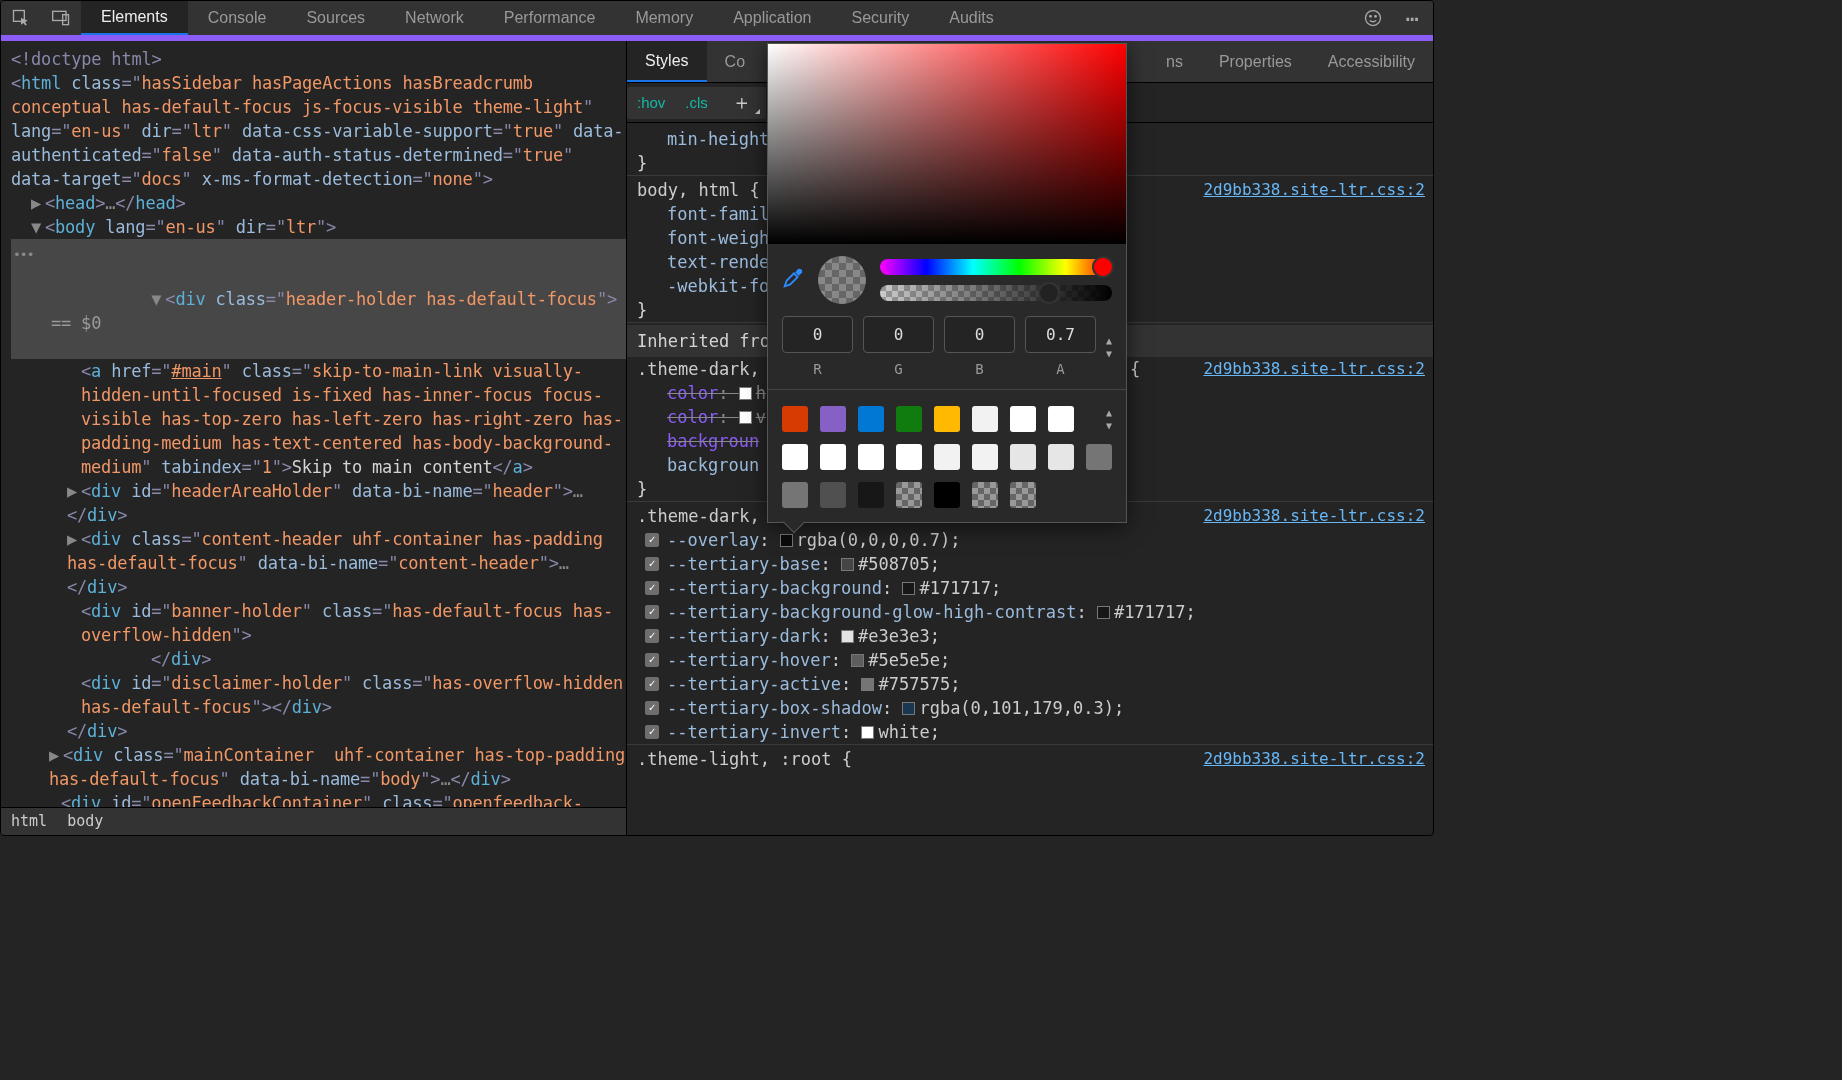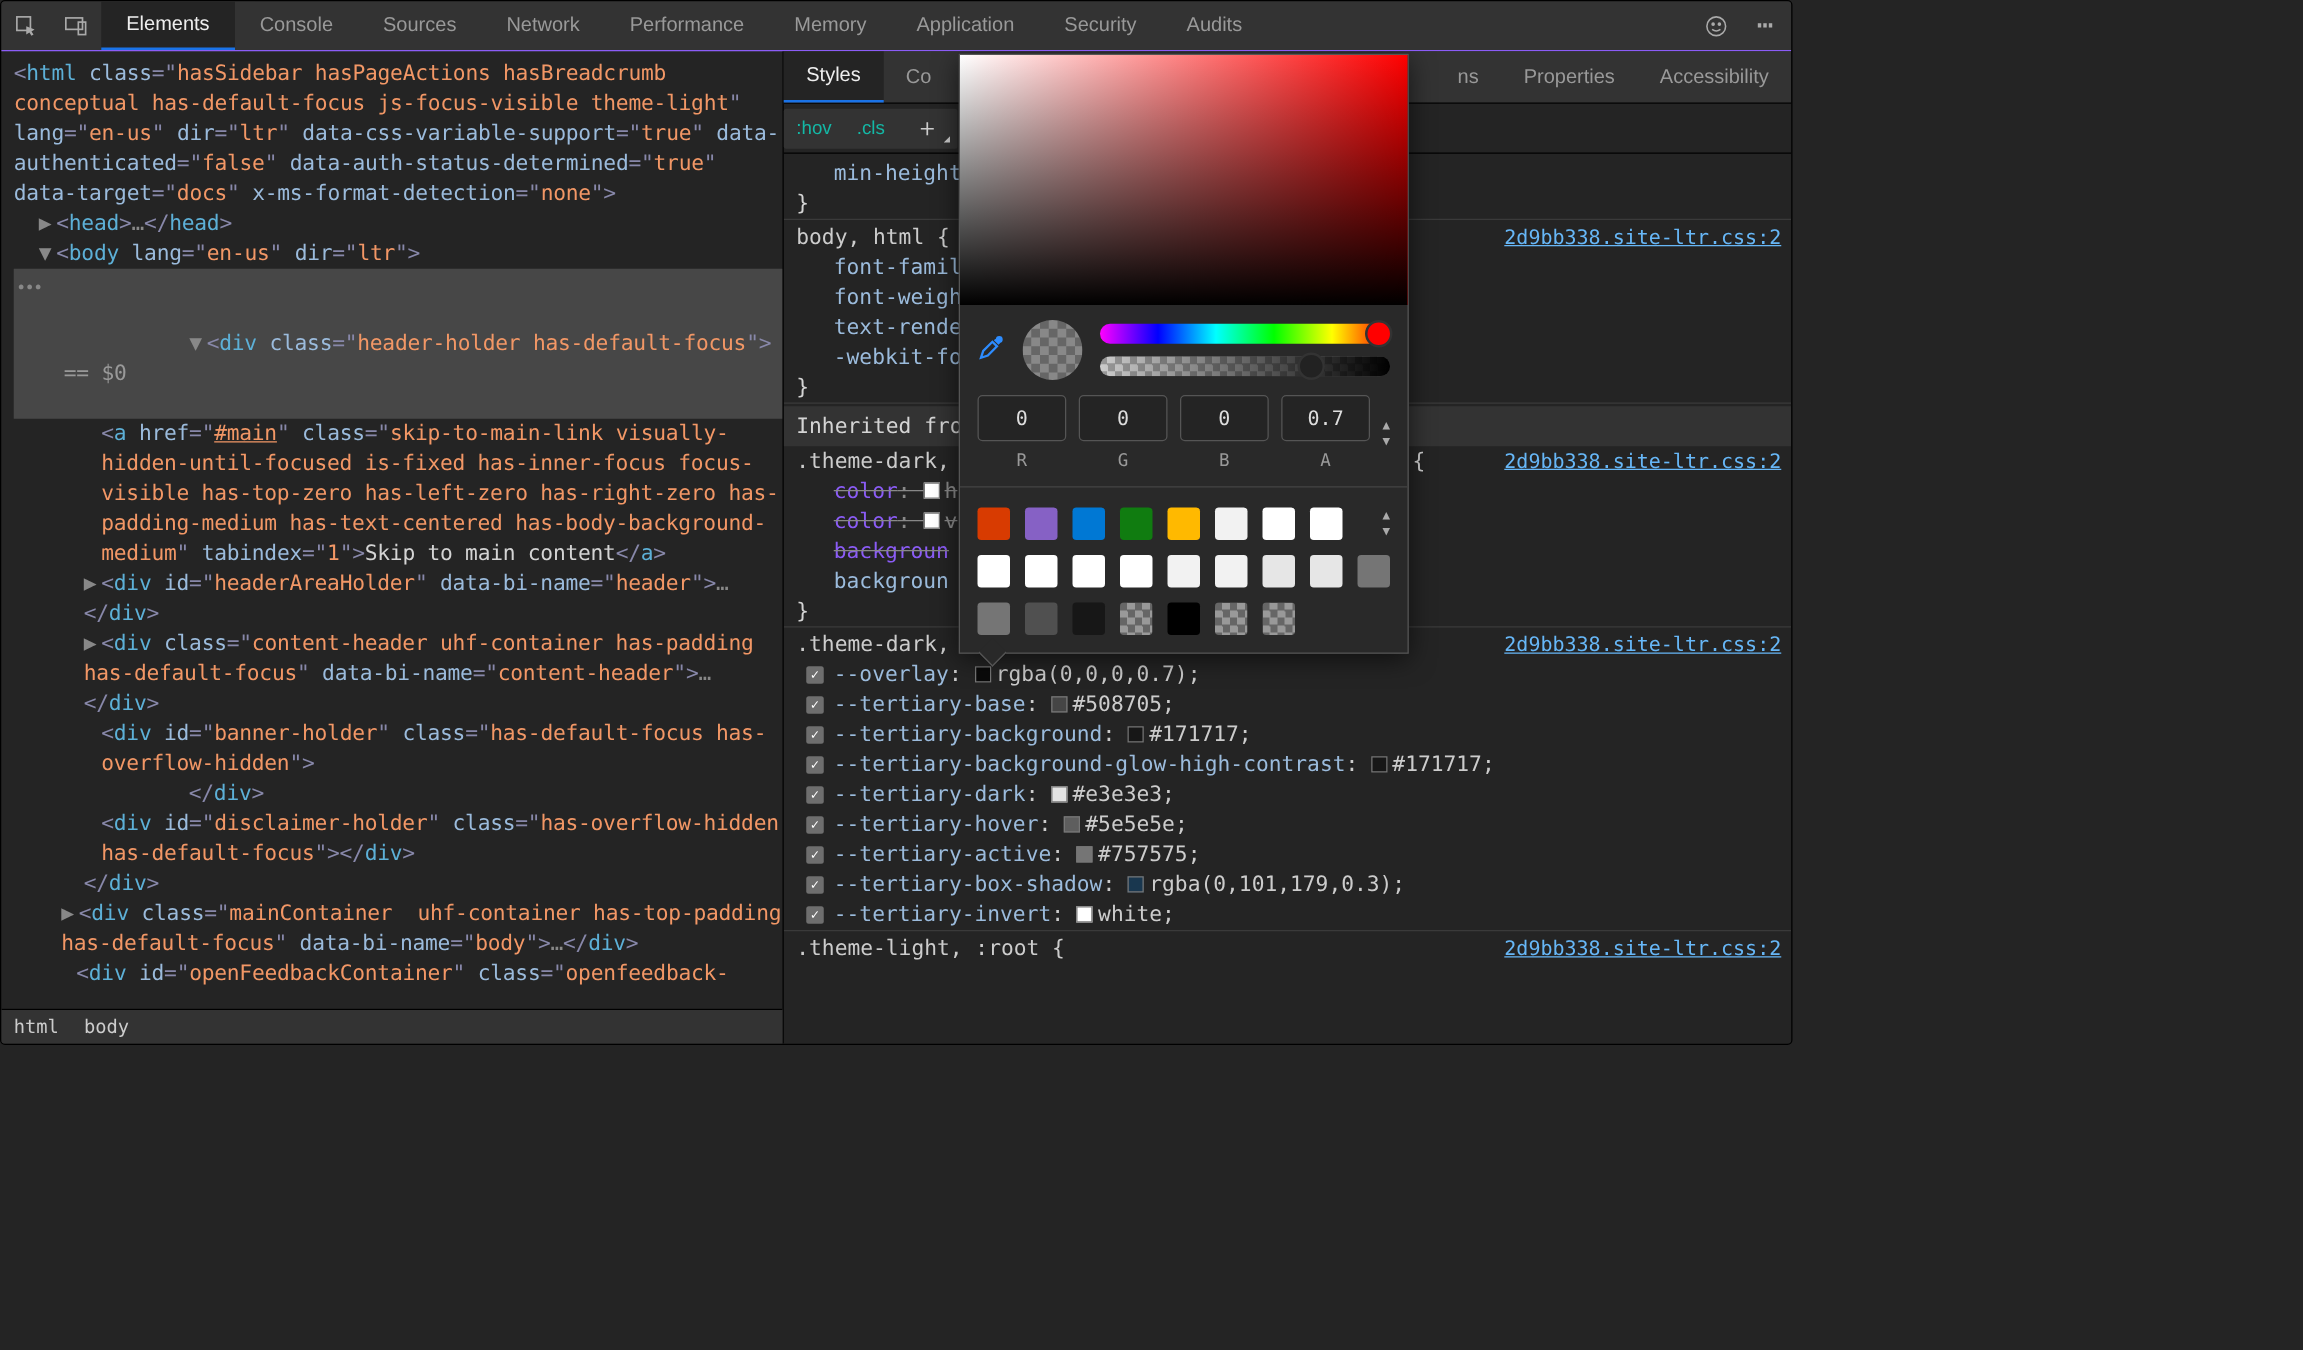--- a/index.html
+++ b/index.html
@@ -1,18 +1,18 @@
 <!DOCTYPE html>
 <html><head>
 <meta charset="utf-8">
 <style>
 * { margin: 0; padding: 0; box-sizing: border-box; font-family: Menlo, Consolas, monospace; }
 body { background: #242424; color: #d4d4d4; font-size: 15px; overflow: hidden; width: 1842px; height: 1080px; }
 .devtools { width: 1434px; height: 836px; background: #242424; border: 1px solid #000; border-radius: 4px; overflow: hidden; display: flex; flex-direction: column; }
-.top-tabs { display: flex; align-items: center; height: 40px; background: #333; border-bottom: 1px solid #8b5cf6; }
+.top-tabs { display: flex; align-items: center; height: 40px; background: #333; border-bottom: 6px solid #8b5cf6; }
 .top-tabs .icon-btn { width: 40px; display: flex; align-items: center; justify-content: center; color: #aaa; font-size: 18px; }
 .top-tabs .tab { padding: 0 20px; height: 100%; display: flex; align-items: center; color: #999; font-family: -apple-system, Helvetica, sans-serif; font-size: 16px; cursor: pointer; }
 .top-tabs .tab.active { background: #242424; color: #eee; border-bottom: 2px solid #1a73e8; }
 .top-tabs .spacer { flex: 1; }
 .main { flex: 1; display: flex; overflow: hidden; }
 .left { width: 626px; border-right: 1px solid #000; display: flex; flex-direction: column; }
 .dom { flex: 1; overflow: hidden; padding: 6px 0 6px 10px; font-size: 17px; line-height: 24px; letter-spacing: -0.2px; }
 .dom .tag { color: #5db0d7; }
 .dom .attr-name { color: #9bbbdc; }
 .dom .attr-val { color: #f29766; }
@@ -110,20 +110,21 @@
           <path d="M8 15 q4 3 8 0"></path>
         </svg>
     </div>
     <div class="icon-btn" style="font-size:22px;letter-spacing:2px;">⋯</div>
   </div>
 
   <div class="main">
 
     <div class="left">
       <div class="dom" style="position:relative;">
+        <div class="dom-line"><span class="punct">&lt;!doctype html&gt;</span></div>
         <div class="dom-line"><span class="punct">&lt;</span><span class="tag">html</span> <span class="attr-name">class</span><span class="punct">="</span><span class="attr-val">hasSidebar hasPageActions hasBreadcrumb conceptual has-default-focus js-focus-visible theme-light</span><span class="punct">"</span> <span class="attr-name">lang</span><span class="punct">="</span><span class="attr-val">en-us</span><span class="punct">"</span> <span class="attr-name">dir</span><span class="punct">="</span><span class="attr-val">ltr</span><span class="punct">"</span> <span class="attr-name">data-css-variable-support</span><span class="punct">="</span><span class="attr-val">true</span><span class="punct">"</span> <span class="attr-name">data-authenticated</span><span class="punct">="</span><span class="attr-val">false</span><span class="punct">"</span> <span class="attr-name">data-auth-status-determined</span><span class="punct">="</span><span class="attr-val">true</span><span class="punct">"</span> <span class="attr-name">data-target</span><span class="punct">="</span><span class="attr-val">docs</span><span class="punct">"</span> <span class="attr-name">x-ms-format-detection</span><span class="punct">="</span><span class="attr-val">none</span><span class="punct">"&gt;</span></div>
         <div class="dom-line" style="padding-left:20px;"><span class="twisty">▶</span><span class="punct">&lt;</span><span class="tag">head</span><span class="punct">&gt;</span><span class="gray">…</span><span class="punct">&lt;/</span><span class="tag">head</span><span class="punct">&gt;</span></div>
         <div class="dom-line" style="padding-left:20px;"><span class="twisty">▼</span><span class="punct">&lt;</span><span class="tag">body</span> <span class="attr-name">lang</span><span class="punct">="</span><span class="attr-val">en-us</span><span class="punct">"</span> <span class="attr-name">dir</span><span class="punct">="</span><span class="attr-val">ltr</span><span class="punct">"&gt;</span></div>
         <div class="dom-line sel" style="padding-left:40px; position:relative;">
           <span class="ellipsis-gutter" style="top:4px;">•••</span>
           <span class="twisty">▼</span><span class="punct">&lt;</span><span class="tag">div</span> <span class="attr-name">class</span><span class="punct">="</span><span class="attr-val">header-holder has-default-focus</span><span class="punct">"&gt;</span> <span class="sel-var">== $0</span>
         </div>
         <div class="dom-line" style="padding-left:70px;"><span class="punct">&lt;</span><span class="tag">a</span> <span class="attr-name">href</span><span class="punct">="</span><span class="attr-link">#main</span><span class="punct">"</span> <span class="attr-name">class</span><span class="punct">="</span><span class="attr-val">skip-to-main-link visually-hidden-until-focused is-fixed has-inner-focus focus-visible has-top-zero has-left-zero has-right-zero has-padding-medium has-text-centered has-body-background-medium</span><span class="punct">"</span> <span class="attr-name">tabindex</span><span class="punct">="</span><span class="attr-val">1</span><span class="punct">"&gt;</span><span>Skip to main content</span><span class="punct">&lt;/</span><span class="tag">a</span><span class="punct">&gt;</span></div>
         <div class="dom-line" style="padding-left:56px;"><span class="twisty">▶</span><span class="punct">&lt;</span><span class="tag">div</span> <span class="attr-name">id</span><span class="punct">="</span><span class="attr-val">headerAreaHolder</span><span class="punct">"</span> <span class="attr-name">data-bi-name</span><span class="punct">="</span><span class="attr-val">header</span><span class="punct">"&gt;</span><span class="gray">…</span><span class="punct">&lt;/</span><span class="tag">div</span><span class="punct">&gt;</span></div>
         <div class="dom-line" style="padding-left:56px;"><span class="twisty">▶</span><span class="punct">&lt;</span><span class="tag">div</span> <span class="attr-name">class</span><span class="punct">="</span><span class="attr-val">content-header uhf-container has-padding has-default-focus</span><span class="punct">"</span> <span class="attr-name">data-bi-name</span><span class="punct">="</span><span class="attr-val">content-header</span><span class="punct">"&gt;</span><span class="gray">…</span><span class="punct">&lt;/</span><span class="tag">div</span><span class="punct">&gt;</span></div>

